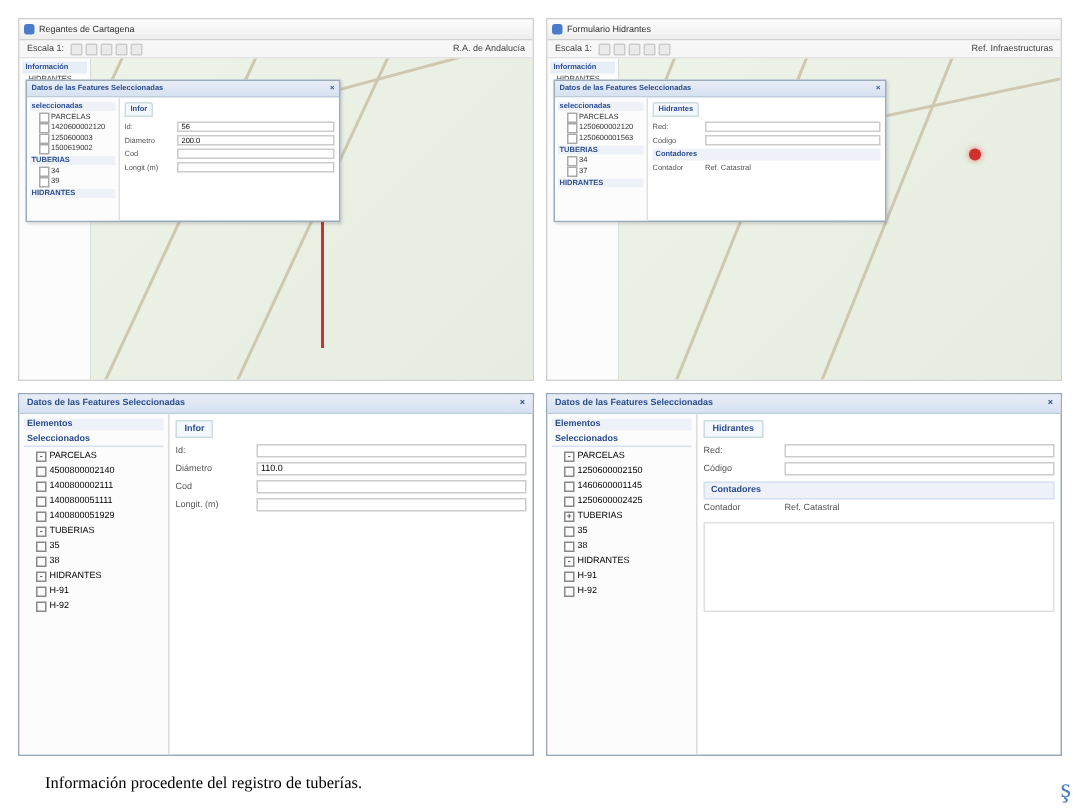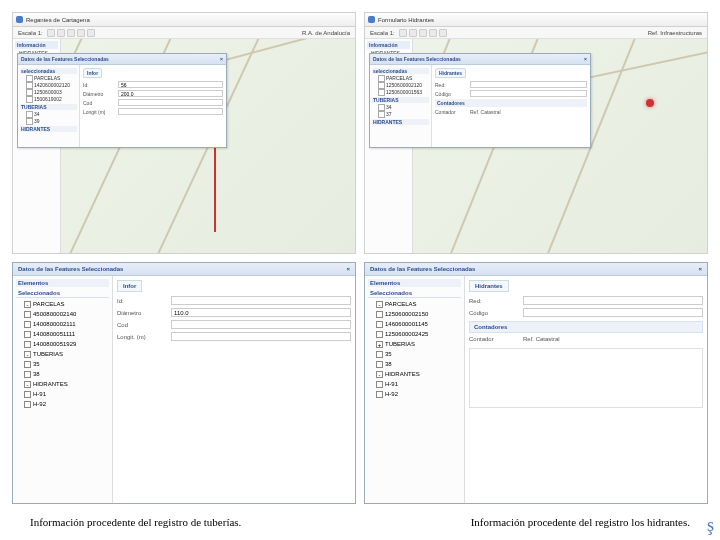--- a/index.html
+++ b/index.html
@@ -348,18 +348,17 @@
             <span class="lab">Contador</span>
             <span style="color:#555;">Ref. Catastral</span>
           </div>
         <div style="border:1px solid #e0e0e0; height:60px; margin-top:6px;"></div>
       </div>
     </div>
   </div>
 
   <div class="caption-row">
     <div class="caption">Información procedente del registro de tuberías.</div>
-    <div class="caption">Información procedente del registro los hidrantes.</div>
   </div>
 
 </div>
 
 <span class="corner-logo">ş</span>
 
 </body></html>

